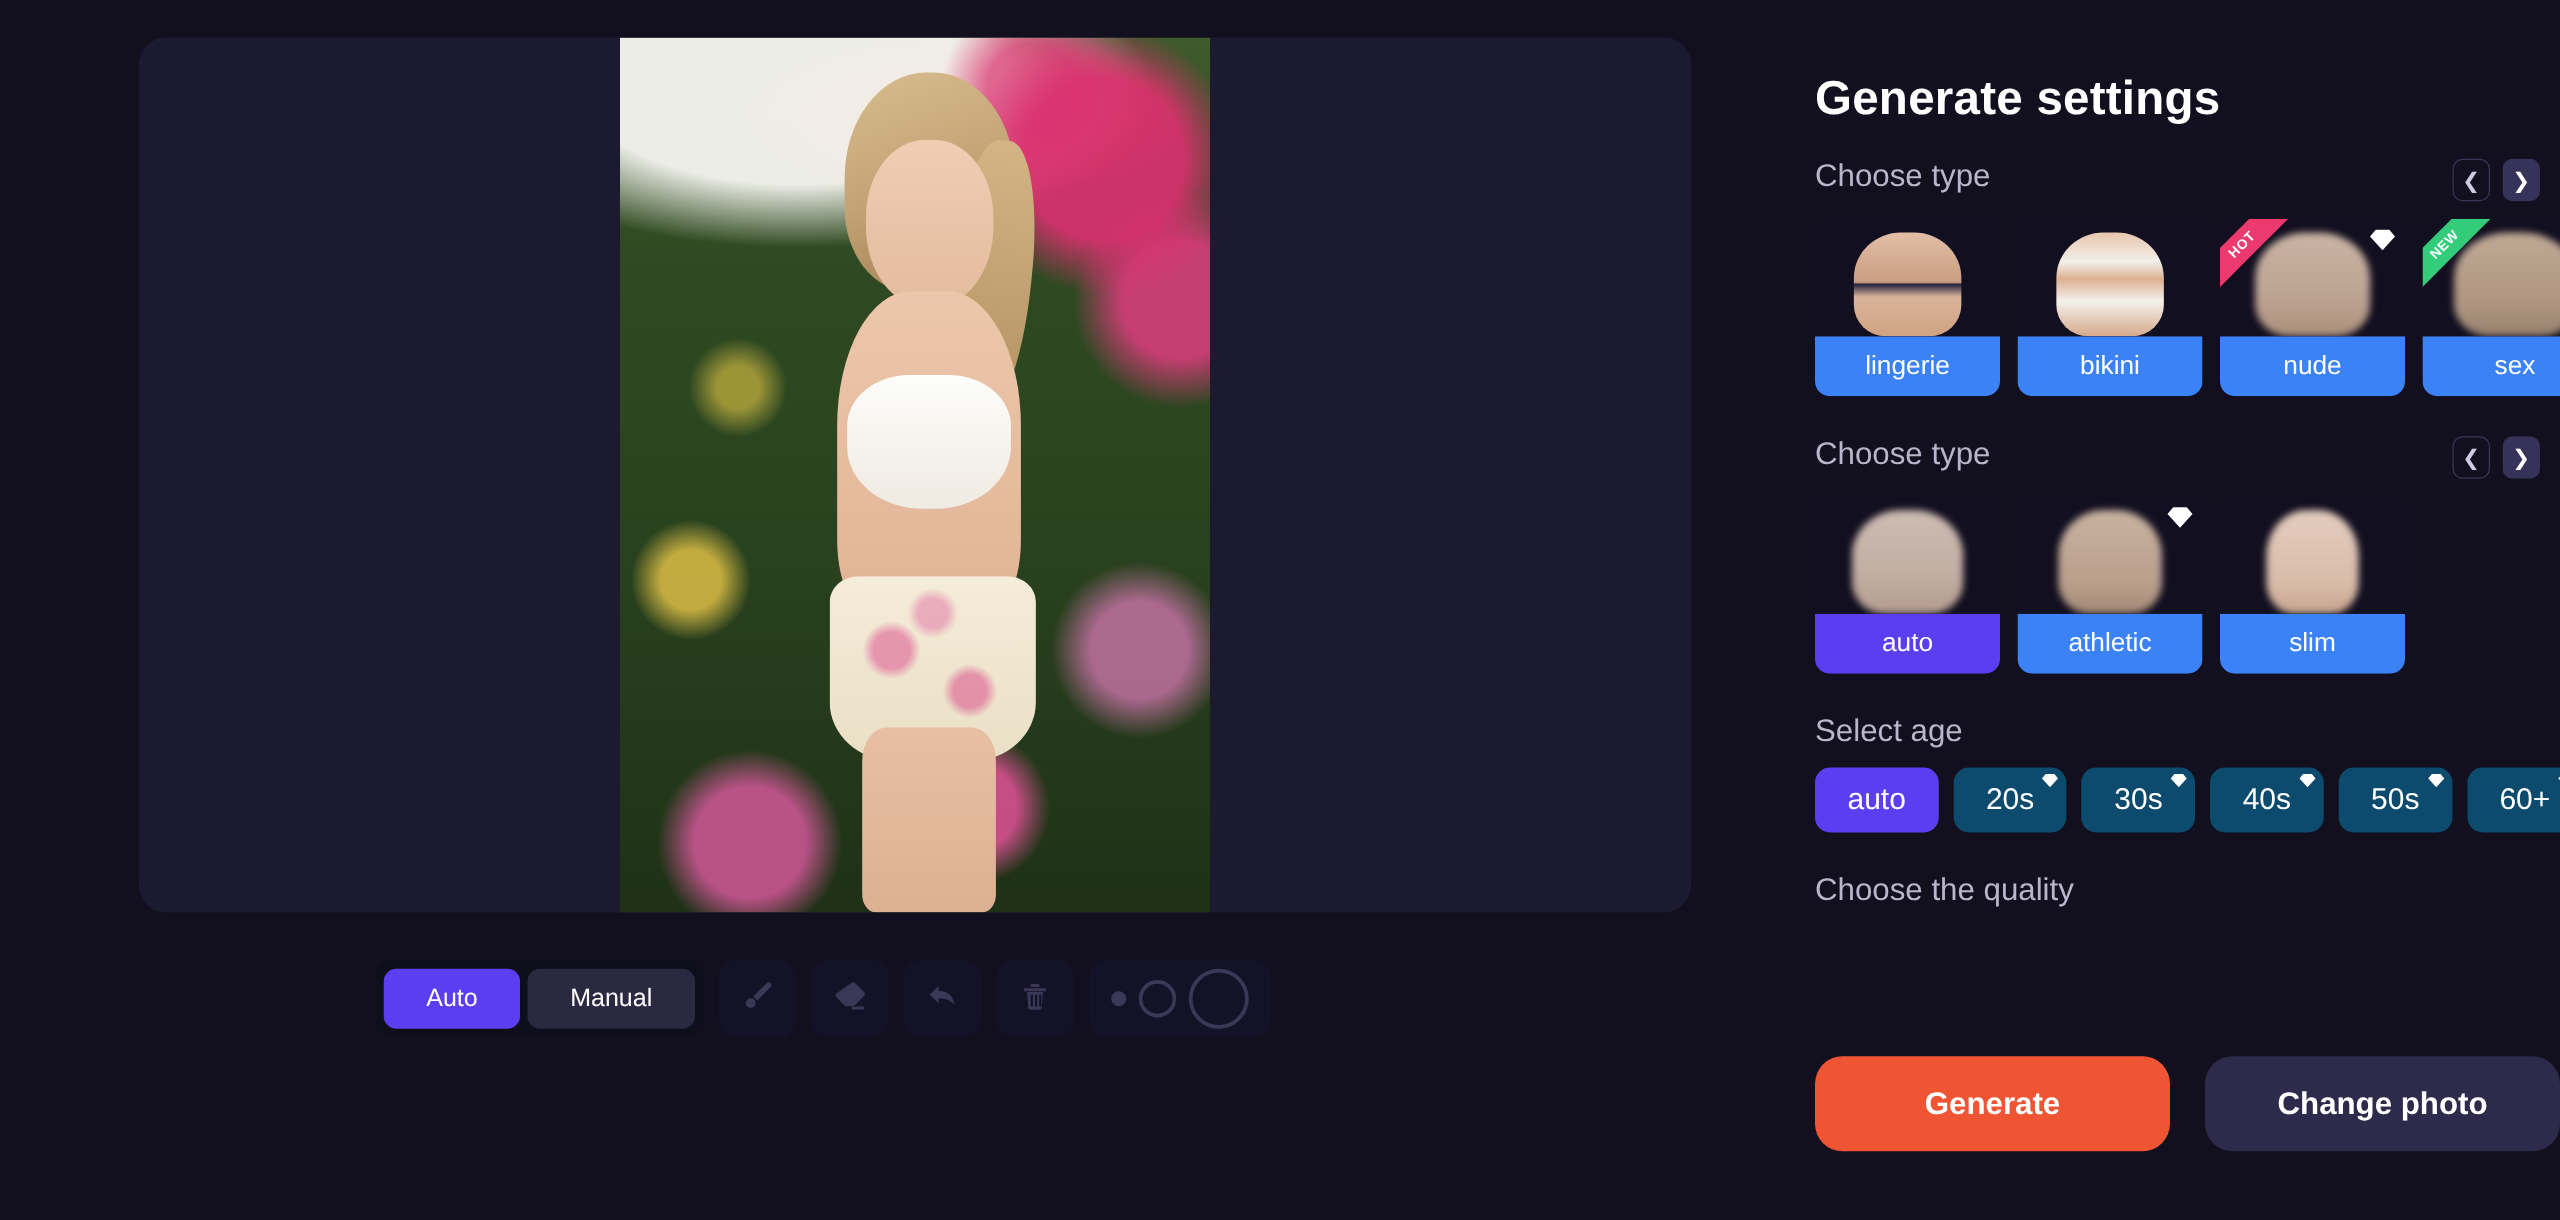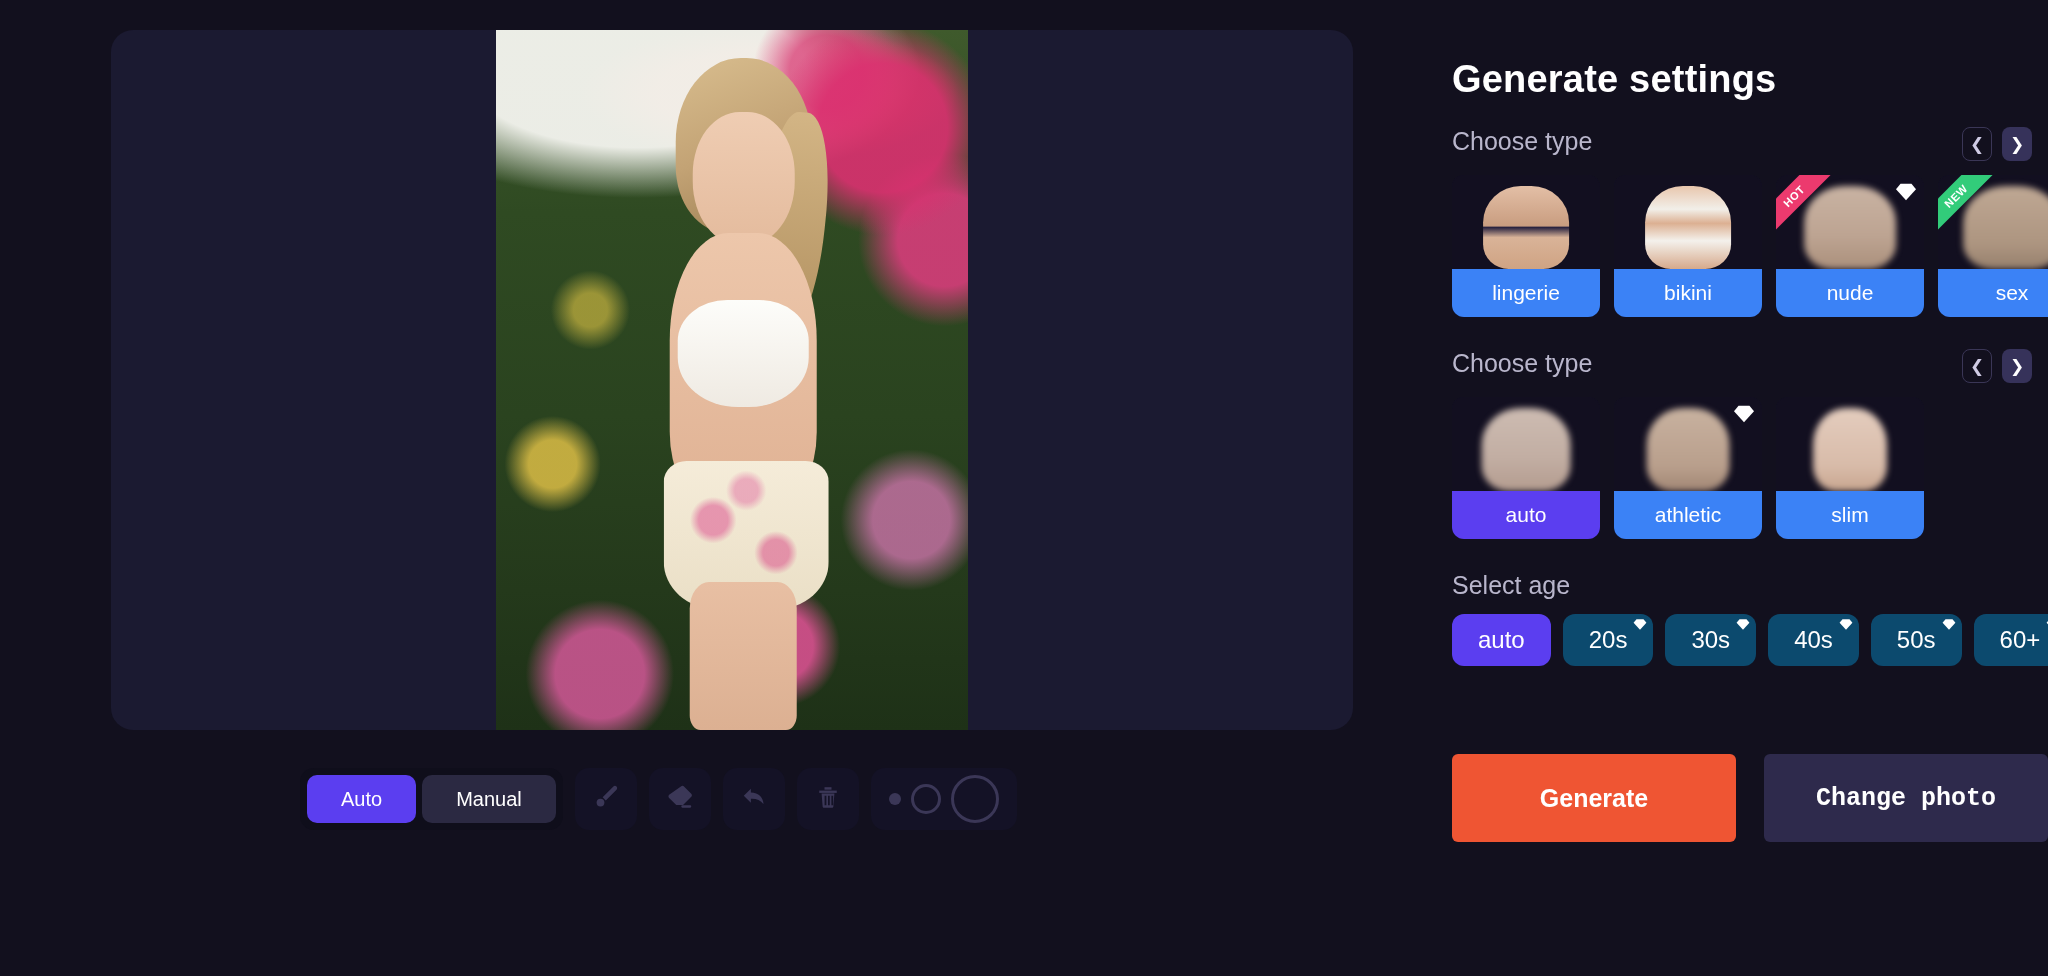--- a/index.html
+++ b/index.html
@@ -214,27 +214,28 @@
     border-radius: 12px; background: #2b2746;
     color: #ffffff; font-size: 25px;
     display: flex; align-items: center; justify-content: center; gap: 10px;
     cursor: pointer; border: none;
   }
   .qual-btn.active { background: #5b3ef0; }
   .refresh-ic { width: 22px; height: 22px; display: block; }
 
   .actions { display: flex; gap: 28px; margin-top: 56px; }
   .action-btn {
-    height: 88px; border-radius: 6px; border: none;
+    height: 76px; border-radius: 22px; border: none;
     color: #ffffff; font-size: 25px; font-weight: bold;
     display: flex; align-items: center; justify-content: center;
     cursor: pointer;
+    margin-top: 48px;
   }
   .action-btn.primary { width: 300px; background: #ef5533; }
-  .action-btn.secondary { width: 300px; background: #2e2a4c; font-family: Liberation Mono, monospace; }
+  .action-btn.secondary { width: 300px; background: #2e2a4c; }
 
   .sec-gap { height: 26px; }
 </style>
 </head>
 <body>
 
 <div class="app">
 
   <div class="left-pane">
 
@@ -450,20 +451,23 @@
                 <path d="M6 2h12l5 6-11 12L1 8z"></path>
               </svg>
           </span>
         </button>
       </div>
     </div>
 
     <div class="sec-gap"></div>
 
     <div class="section">
+      <div class="section-head">
+        <div class="section-label">Choose the quality</div>
+      </div>
       <div class="qual-row">
 
 
 
       </div>
     </div>
 
     <div class="actions">
       <button class="action-btn primary">Generate</button>
       <button class="action-btn secondary">Change photo</button>

